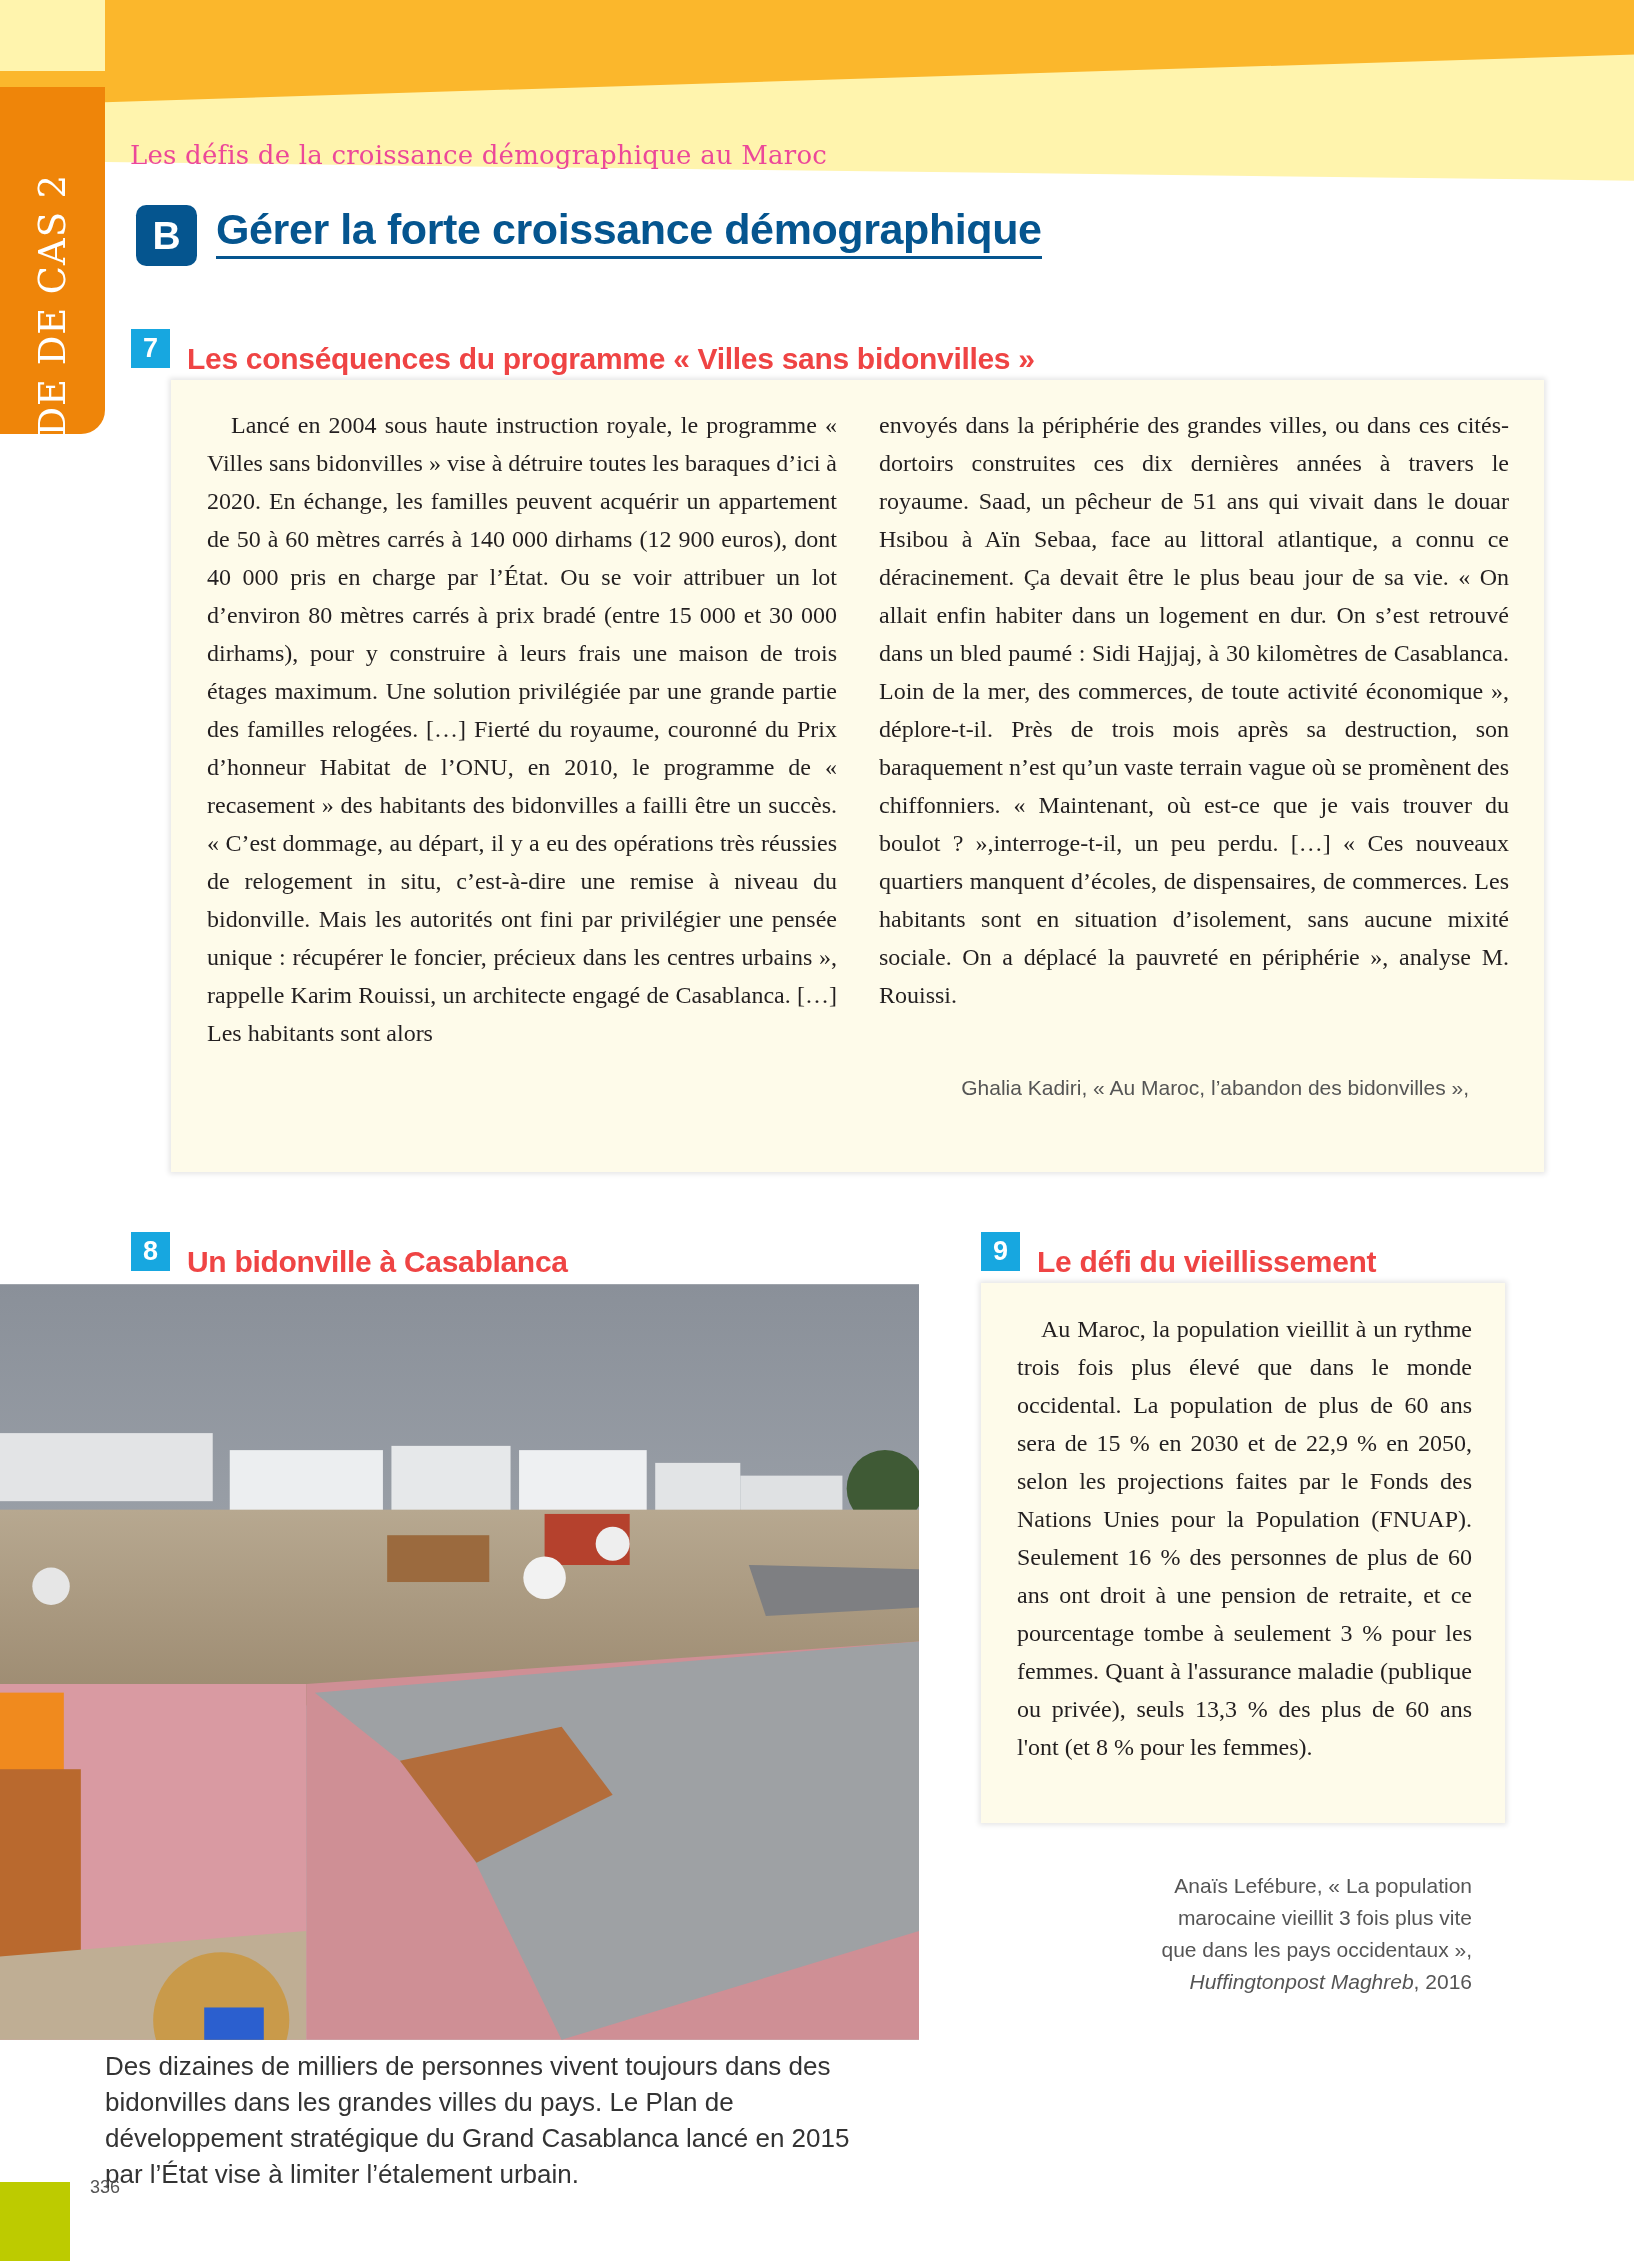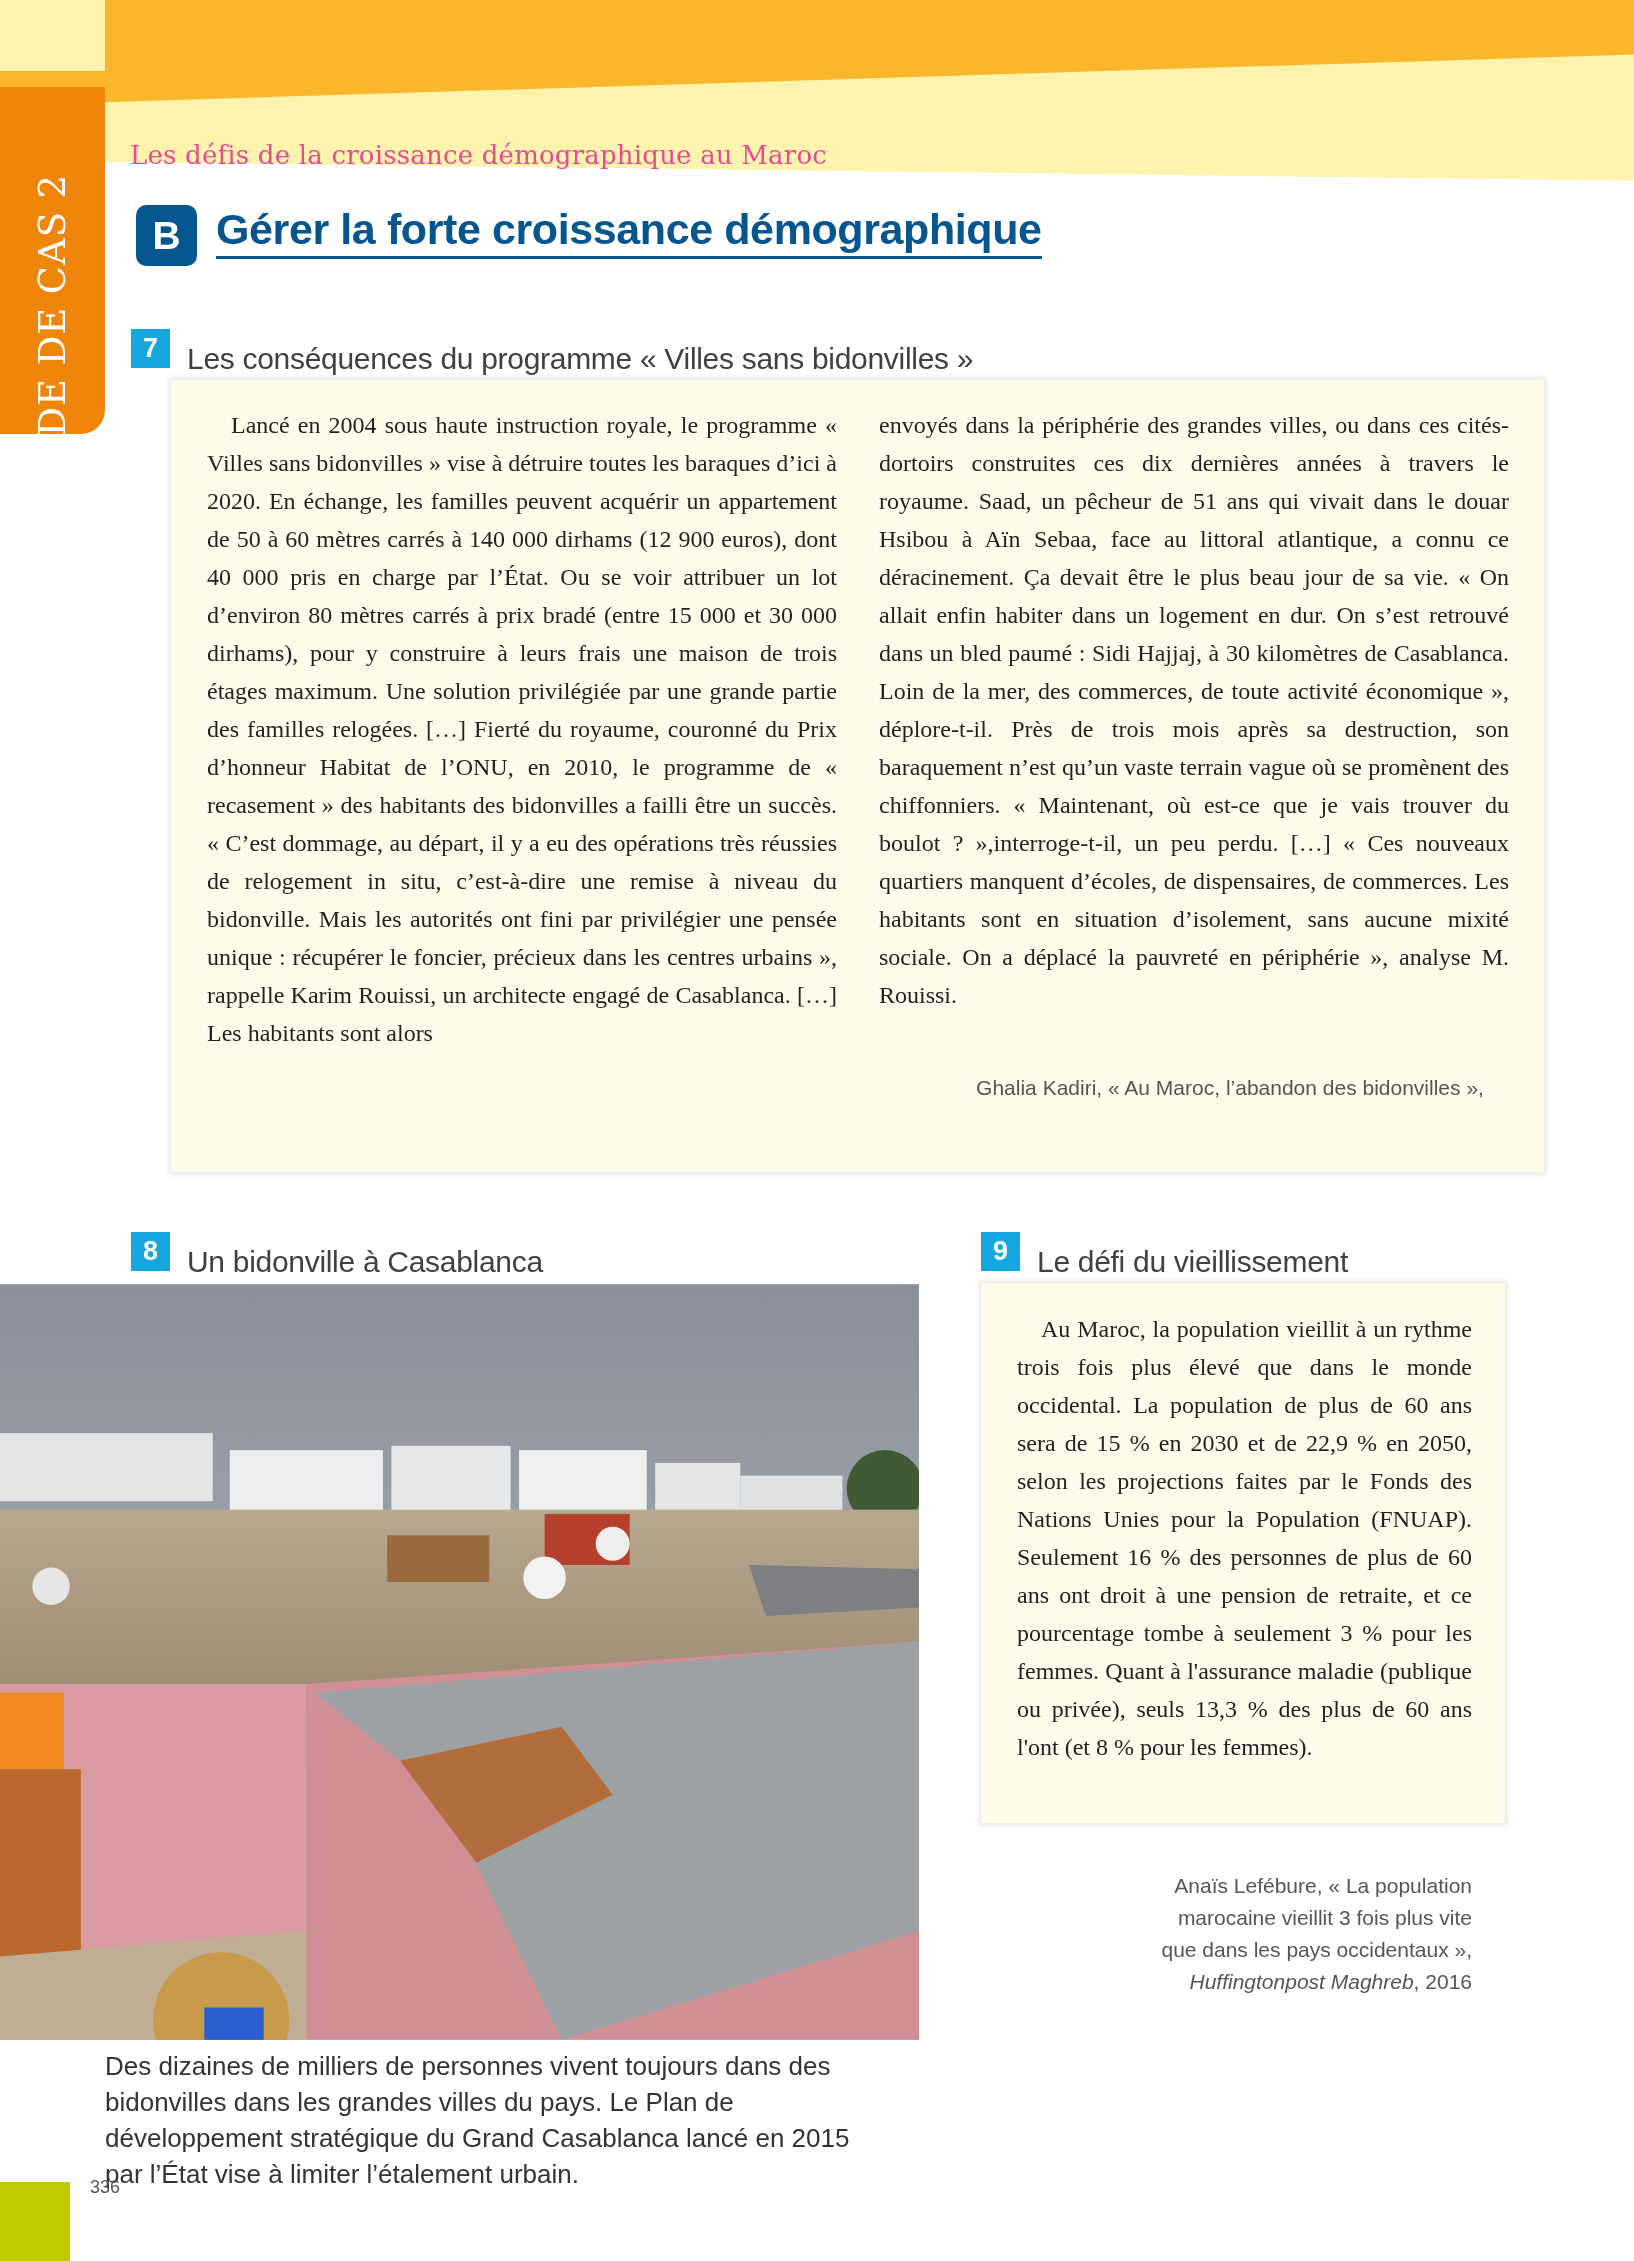--- a/index.html
+++ b/index.html
@@ -43,22 +43,22 @@
   }
 
   
   .doc-head { position: absolute; display: flex; align-items: center; height: 39px; }
   .doc-num {
     width: 39px; height: 39px; background: #17a7e0; color: #fff;
     font-family: "Liberation Sans", sans-serif; font-weight: bold; font-size: 27px;
     display: flex; align-items: center; justify-content: center;
   }
   .doc-title {
-    margin-left: 17px; font-family: "Liberation Sans", sans-serif; font-weight: normal;
-    font-size: 30px; color: #404040; white-space: nowrap; letter-spacing: -0.3px; margin-top: 20px;
+    margin-left: 17px; font-family: "Liberation Sans", sans-serif; font-weight: bold;
+    font-size: 30px; color: #ef4444; white-space: nowrap; letter-spacing: -0.3px; margin-top: 20px;
   }
 
   
   .box {
     position: absolute; background: #fefbea;
     box-shadow: 0 0 5.1px 1.7px rgba(0,0,0,0.10);
   }
   .body-text {
     font-family: "Liberation Serif", serif; font-size: 24px; line-height: 38px;
     text-align: justify; color: #231f20; hyphens: manual;
@@ -103,21 +103,21 @@
 <div class="sec-badge">B</div>
 <div class="sec-title">Gérer la forte croissance démographique</div>
 
 <div class="doc-head" style="left:131px; top:329px;">
   <div class="doc-num">7</div>
   <div class="doc-title">Les conséquences du programme « Villes sans bidonvilles »</div>
 </div>
 <div class="box" style="left:131px; top:380px; width:1373px; height:792px;margin-left:40px;">
   <div class="col body-text" style="left:36px; top:25.5px; width:630px;"><span class="indent"></span><span>Lancé en 2004 sous haute instruction royale, le programme « Villes sans bidonvilles » vise à détruire toutes les baraques d’ici à 2020. En échange, les familles peuvent acquérir un appartement de 50 à 60 mètres car­rés à 140 000 dirhams (12 900 euros), dont 40 000 pris en charge par l’État. Ou se voir attribuer un lot d’envi­ron 80 mètres carrés à prix bradé (entre 15 000 et 30 000 dirhams), pour y construire à leurs frais une mai­son de trois étages maximum. Une solution privilégiée par une grande partie des familles relogées. […] Fierté du royaume, couronné du Prix d’honneur Habitat de l’ONU, en 2010, le programme de « recasement » des habitants des bidonvilles a failli être un succès. « C’est dommage, au départ, il y a eu des opérations très réussies de relogement in situ, c’est-à-dire une remise à niveau du bidonville. Mais les autorités ont fini par privilégier une pensée unique : récupérer le foncier, précieux dans les centres urbains », rappelle Karim Rouissi, un archi­tecte engagé de Casablanca. […] Les habitants sont alors</span></div>
   <div class="col body-text" style="left:708px; top:25.5px; width:630px;"><span>envoyés dans la périphérie des grandes villes, ou dans ces cités-dortoirs construites ces dix dernières années à travers le royaume. Saad, un pêcheur de 51 ans qui vivait dans le douar Hsibou à Aïn Sebaa, face au littoral atlan­tique, a connu ce déracinement. Ça devait être le plus beau jour de sa vie. « On allait enfin habiter dans un loge­ment en dur. On s’est retrouvé dans un bled paumé : Sidi Hajjaj, à 30 kilomètres de Casablanca. Loin de la mer, des commerces, de toute activité économique », déplore-t-il. Près de trois mois après sa destruction, son baraquement n’est qu’un vaste terrain vague où se promènent des chif­fonniers. « Maintenant, où est-ce que je vais trouver du boulot ? »,interroge-t-il, un peu perdu. […] « Ces nou­veaux quartiers manquent d’écoles, de dispensaires, de commerces. Les habitants sont en situation d’isolement, sans aucune mixité sociale. On a déplacé la pauvreté en périphérie », analyse M. Rouissi.</span></div>
-  <div class="col source" style="left:744px; top:692px; width:630px;text-align:center;">
+  <div class="col source" style="left:668px; top:692px; width:630px;">
     <div>Ghalia Kadiri, « Au Maroc, l’abandon des bidonvilles »,</div>
   </div>
 </div>
 
 <div class="doc-head" style="left:131px; top:1232px;">
   <div class="doc-num">8</div>
   <div class="doc-title">Un bidonville à Casablanca</div>
 </div>
 <div class="photo">
   <svg width="919" height="756" viewBox="0 0 1080 888">

